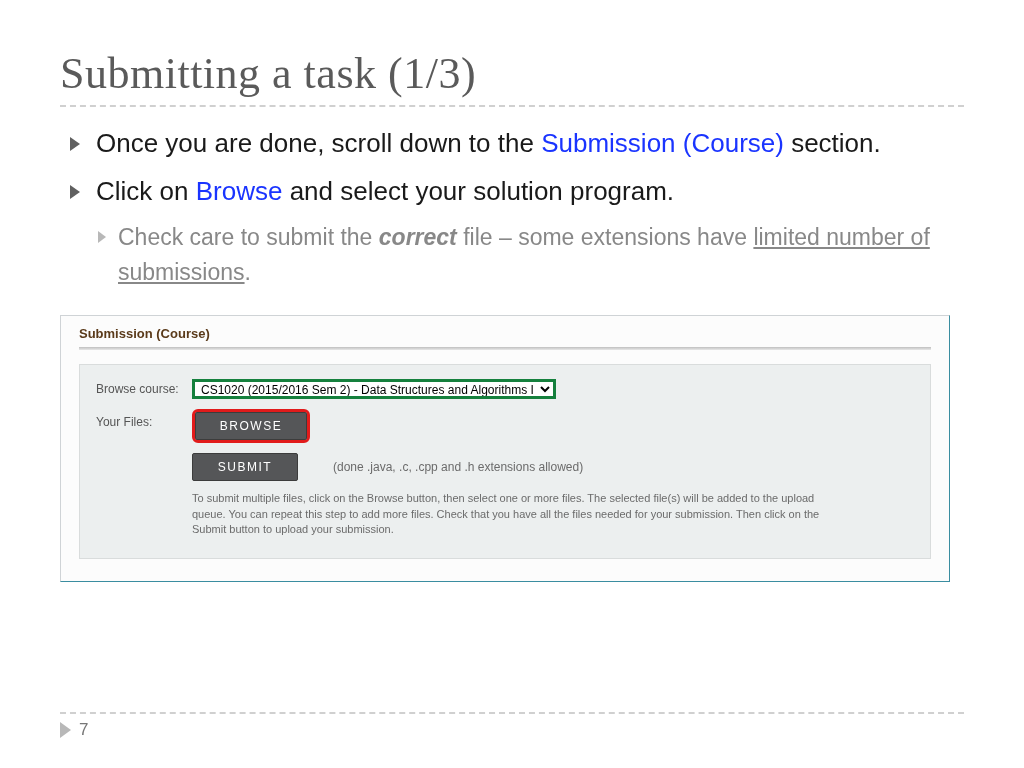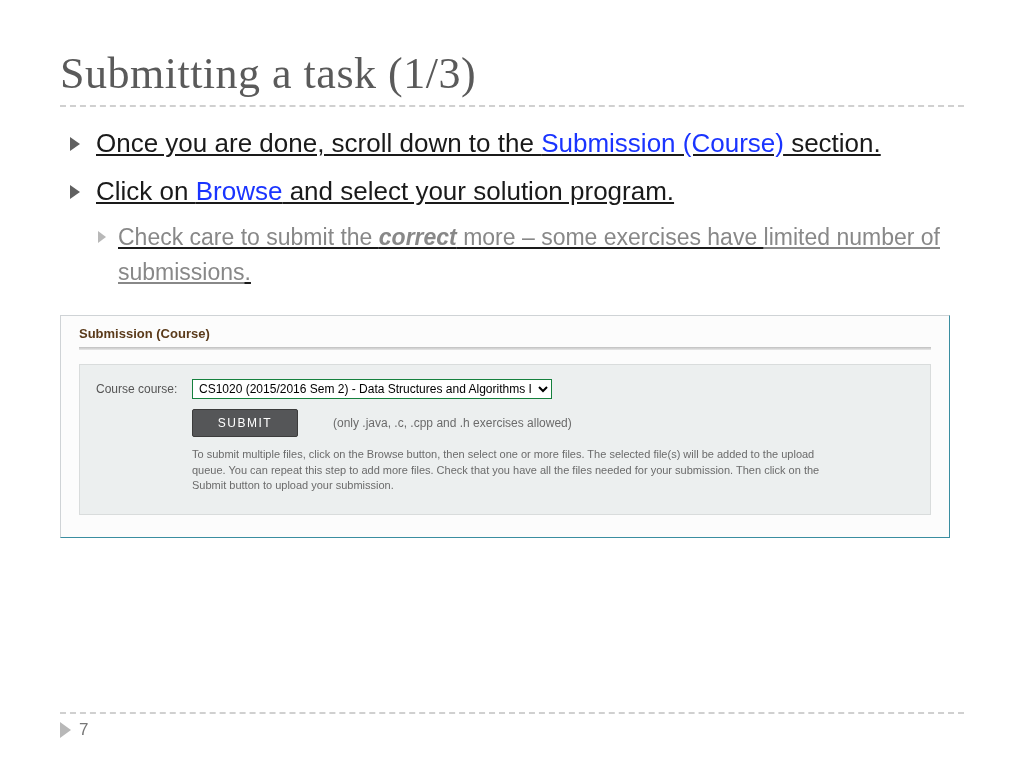--- a/index.html
+++ b/index.html
@@ -33,21 +33,20 @@
     color: #1a1a1a;
     padding-left: 36px;
     margin-top: 6px;
   }
   .bullets > li {
     list-style: none;
     position: relative;
     margin-bottom: 10px;
     line-height: 1.45;
     padding-left: 0;
-    text-decoration: underline;
   }
   .bullets > li::before {
     content: "";
     position: absolute;
     left: -26px; top: 12px;
     width: 0; height: 0;
     border-top: 7px solid transparent;
     border-bottom: 7px solid transparent;
     border-left: 10px solid #606060;
   }
@@ -114,21 +113,21 @@
   }
   .form-label {
     width: 96px;
     color: #555;
     font-size: 12px;
   }
   .course-select {
     font-family: Arial, sans-serif;
     font-size: 12px;
     height: 20px;
-    border: 1px solid #15803d;
+    border: 3px solid #15803d;
     background: #fff;
     padding: 0 2px;
   }
   .btn-dark {
     display: inline-flex;
     align-items: center;
     justify-content: center;
     background: #555658;
     color: #fff;
     font-family: Arial, sans-serif;
@@ -194,43 +193,49 @@
   <hr class="title-rule">
 
   <ul class="bullets">
     <li>
       <span>Once you are done, scroll down to the </span><span class="link-blue">Submission (Course)</span><span> section.</span>
     </li>
     <li>
       <span>Click on </span><span class="link-blue">Browse</span><span> and select your solution program.</span>
       <ul class="sub-bullets">
         <li>
-          <span>Check care to submit the </span><span class="emph-italic">correct</span><span> more – some exercises have </span><span class="underline">limited number of submissions</span><span>.</span>
+          <span>Check care to submit the </span><span class="emph-italic">correct</span><span> file – some extensions have </span><span class="underline">limited number of submissions</span><span>.</span>
         </li>
       </ul>
     </li>
   </ul>
 
   <div class="panel-wrap">
     <div class="panel-inner">
       <div class="panel-heading">Submission (Course)</div>
       <div class="panel-hr"></div>
       <div class="panel-body">
 
         <div class="form-row">
-          <div class="form-label">Course course:</div>
+          <div class="form-label">Browse course:</div>
           <select class="course-select">
             <option>CS1020 (2015/2016 Sem 2) - Data Structures and Algorithms I</option>
           </select>
         </div>
 
+        <div class="form-row" style="align-items:flex-start;">
+          <div class="form-label" style="padding-top:6px;">Your Files:</div>
+          <span class="browse-highlight">
+            <button class="btn-dark" style="width:112px;">BROWSE</button>
+          </span>
+        </div>
 
         <div class="form-row" style="margin-left:96px;margin-top:6px;gap:23px;">
           <button class="btn-dark" style="width:106px;">SUBMIT</button>
-          <span class="allowed-note">(only .java, .c, .cpp and .h exercises allowed)</span>
+          <span class="allowed-note">(done .java, .c, .cpp and .h extensions allowed)</span>
         </div>
 
         <div class="help-text">To submit multiple files, click on the Browse button, then select one or more files. The selected file(s) will be added to the upload queue. You can repeat this step to add more files. Check that you have all the files needed for your submission. Then click on the Submit button to upload your submission.</div>
 
       </div>
     </div>
   </div>
 
   <div class="footer">
     <hr class="footer-rule">

